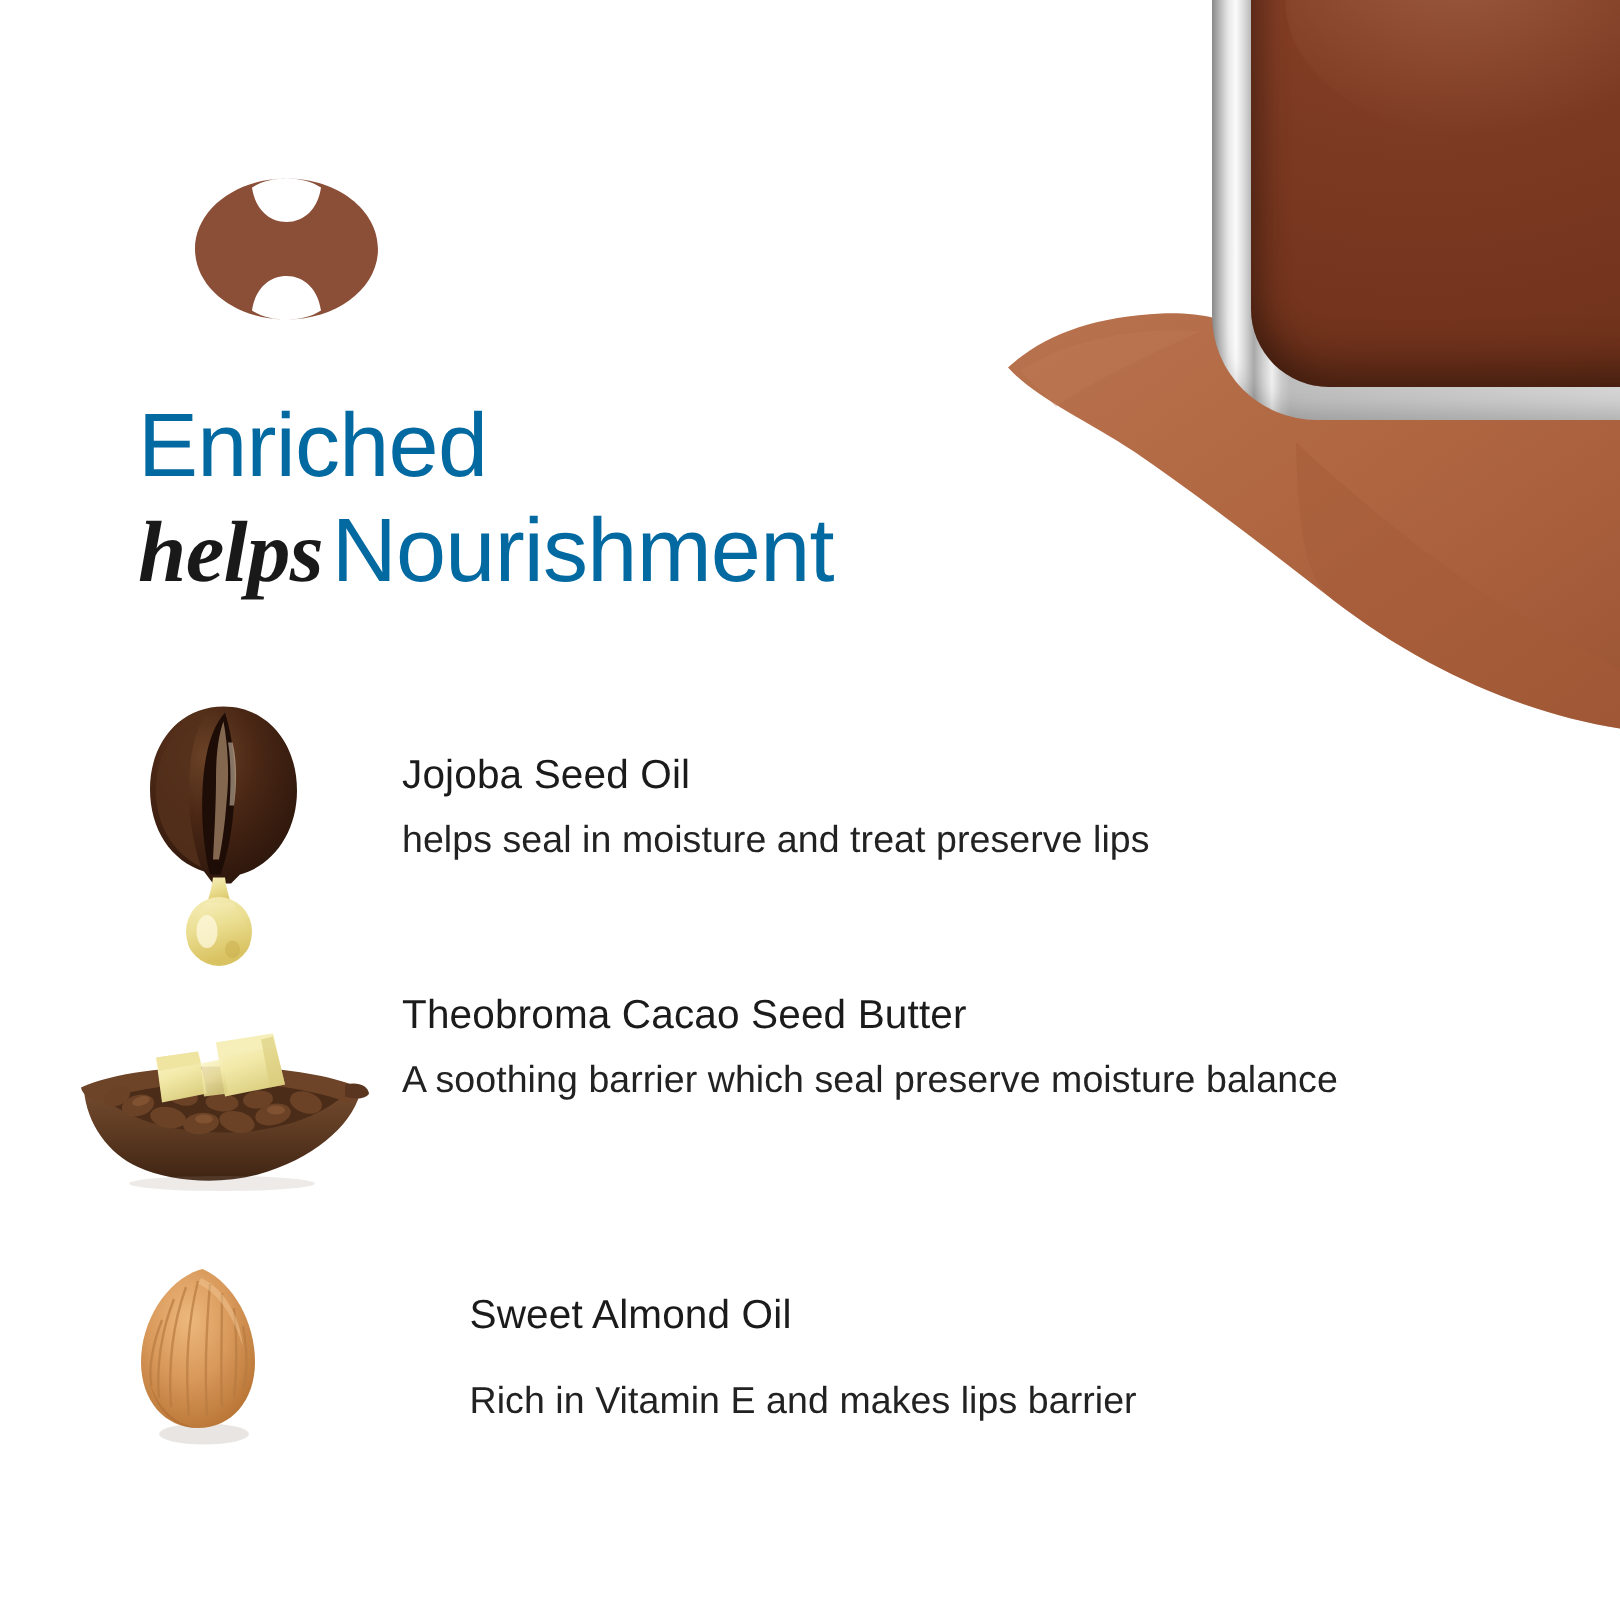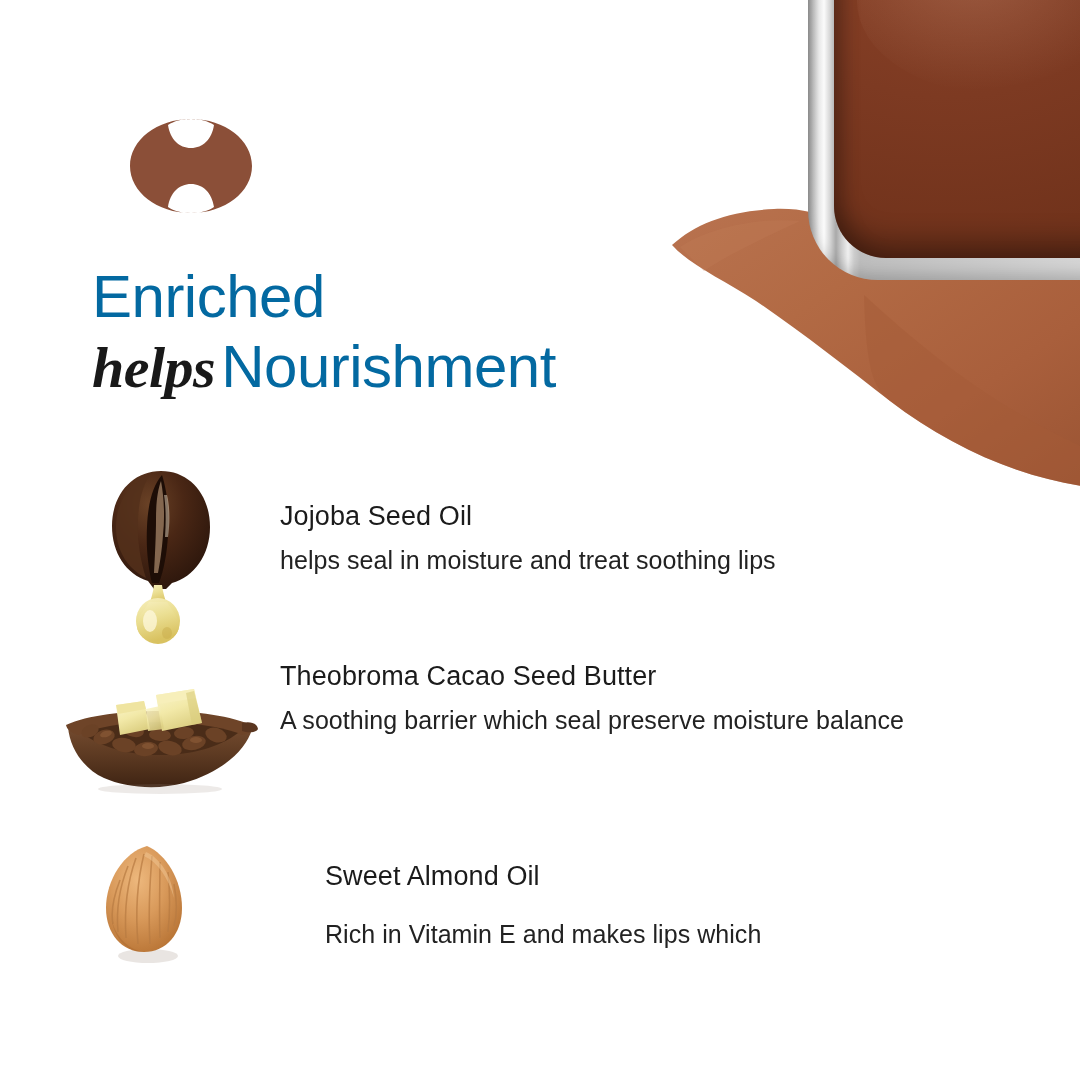--- a/index.html
+++ b/index.html
@@ -100,21 +100,21 @@
     font-style:italic;
     font-weight:700;
     font-size:58px;
     color:#191919;
     margin-right:6px;
   }
 
   
   .ingredients {
     position:absolute;
-    left:60px; top:470px;
+    left:48px; top:470px;
     width:1000px;
   }
   .ing-row {
     position:relative;
     display:flex;
     align-items:flex-start;
     height:180px;
   }
   .ing-icon {
     flex:0 0 220px;
@@ -269,21 +269,21 @@
 
           <ellipse cx="54" cy="152" rx="22" ry="23" fill="url(#oilG)"></ellipse>
           <path d="M 45 133 C 40 142, 33 148, 33 157 C 33 166, 42 173, 54 173
                    C 66 173, 75 166, 75 157 C 75 148, 68 142, 63 133 Z" fill="url(#oilG)"></path>
           <ellipse cx="46" cy="152" rx="7" ry="11" fill="#fdf8dd" opacity=".75"></ellipse>
           <ellipse cx="63" cy="164" rx="5" ry="6" fill="#c9ad4e" opacity=".5"></ellipse>
         </svg>
       </div>
       <div class="ing-text">
         <div class="ing-name">Jojoba Seed Oil</div>
-        <div class="ing-desc">helps seal in moisture and treat soothing lips</div>
+        <div class="ing-desc">helps seal in moisture and treat preserve lips</div>
       </div>
     </div>
 
     <div class="ing-row row-1">
       <div class="ing-icon">
         <svg class="icon-svg ico-cacao" width="200" height="120" viewBox="0 0 200 120">
           <defs>
             <linearGradient id="podG" x1="0" y1="0" x2="0" y2="1">
               <stop offset="0%" stop-color="#7d5234"></stop>
               <stop offset="55%" stop-color="#5d3a22"></stop>
@@ -381,18 +381,18 @@
           <path fill="#f3cd9c" opacity=".45" d="
             M 56 12 C 70 18, 82 36, 84 58
             C 78 38, 68 22, 54 16 Z"></path>
 
           <path fill="#a6642c" opacity=".4" d="
             M 22 82 C 26 100, 38 112, 54 112 C 40 110, 28 100, 22 82 Z"></path>
         </svg>
       </div>
       <div class="ing-text">
         <div class="ing-name">Sweet Almond Oil</div>
-        <div class="ing-desc">Rich in Vitamin E and makes lips which</div>
+        <div class="ing-desc">Rich in Vitamin E and makes lips barrier</div>
       </div>
     </div>
 
   </div>
 </div>
 
 </body></html>

